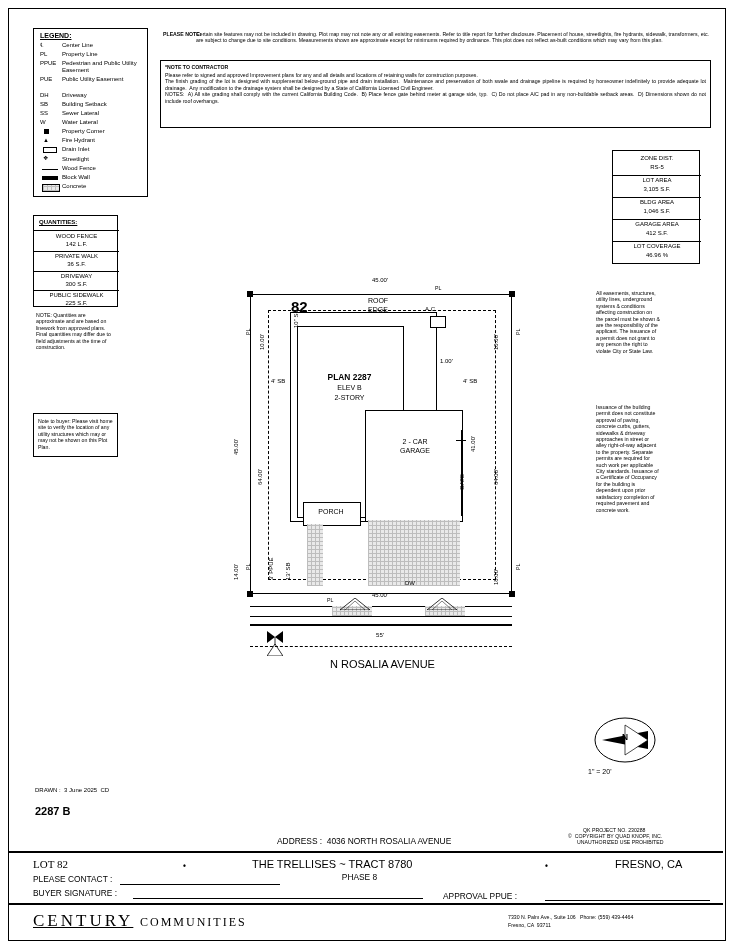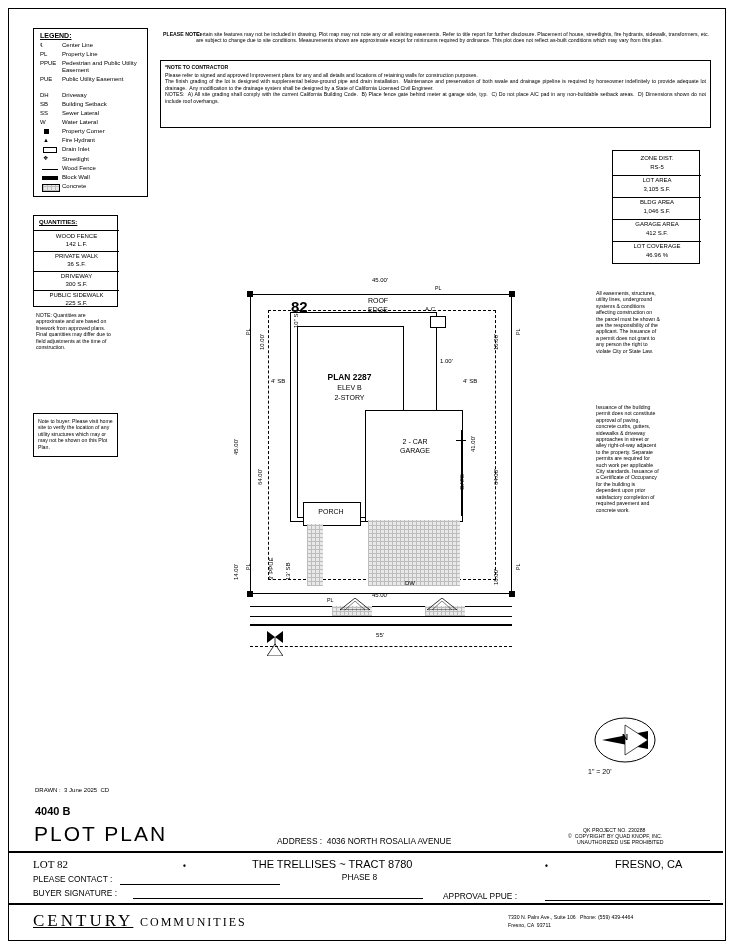--- a/index.html
+++ b/index.html
@@ -241,35 +241,35 @@
     <div class="t xs c" style="left:105px;top:312px;width:80px;">45.00'</div>
     <div class="t xs c" style="left:115px;top:352px;width:60px;">55'</div>
 
     <div class="t tiny" style="left:200px;top:5px;">PL</div>
     <div class="t tiny rot" style="left:10px;top:55px;">PL</div>
     <div class="t tiny rot" style="left:280px;top:55px;">PL</div>
     <div class="t tiny" style="left:92px;top:317px;">PL</div>
     <div class="t tiny rot" style="left:10px;top:290px;">PL</div>
     <div class="t tiny rot" style="left:280px;top:290px;">PL</div>
 
+    <div class="t l c" style="left:20px;top:378px;width:255px;">N ROSALIA AVENUE</div>
   </div>
 
   <div style="position:absolute;left:594px;top:715px;width:62px;height:50px;">
     <svg width="62" height="50">
       <ellipse cx="31" cy="25" rx="30" ry="22" fill="none" stroke="#000" stroke-width="1"></ellipse>
       <polygon points="8,25 54,16 54,34" fill="#000"></polygon>
       <polygon points="31,10 31,40 54,25" fill="#fff" stroke="#000" stroke-width="0.7"></polygon>
     </svg>
     <div class="t m b" style="left:28px;top:17px;">N</div>
   </div>
   <div class="t s" style="left:588px;top:768px;">1" = 20'</div>
 
   <div class="t xs" style="left:35px;top:787px;">DRAWN :  3 June 2025  CD</div>
-  <div class="t l b" style="left:35px;top:805px;">4040 B</div>
-  <div class="t xxl" style="left:34px;top:822px;letter-spacing:2px;">PLOT PLAN</div>
+  <div class="t l b" style="left:35px;top:805px;">2287 B</div>
   <div class="t m" style="left:277px;top:836px;">ADDRESS :  4036 NORTH ROSALIA AVENUE</div>
 
   <div class="t tiny" style="left:583px;top:827px;">QK PROJECT NO. 230288</div>
   <div class="t tiny" style="left:568px;top:833px;">©  COPYRIGHT BY QUAD KNOPF, INC.</div>
   <div class="t tiny" style="left:577px;top:839px;">UNAUTHORIZED USE PROHIBITED</div>
 
   <div class="line" style="left:9px;top:851px;width:714px;height:1.5px;"></div>
   <div class="line" style="left:9px;top:903px;width:714px;height:1.5px;"></div>
 
   <div class="t l" style="left:33px;top:858px;font-family:Liberation Serif, serif;">LOT 82</div>

